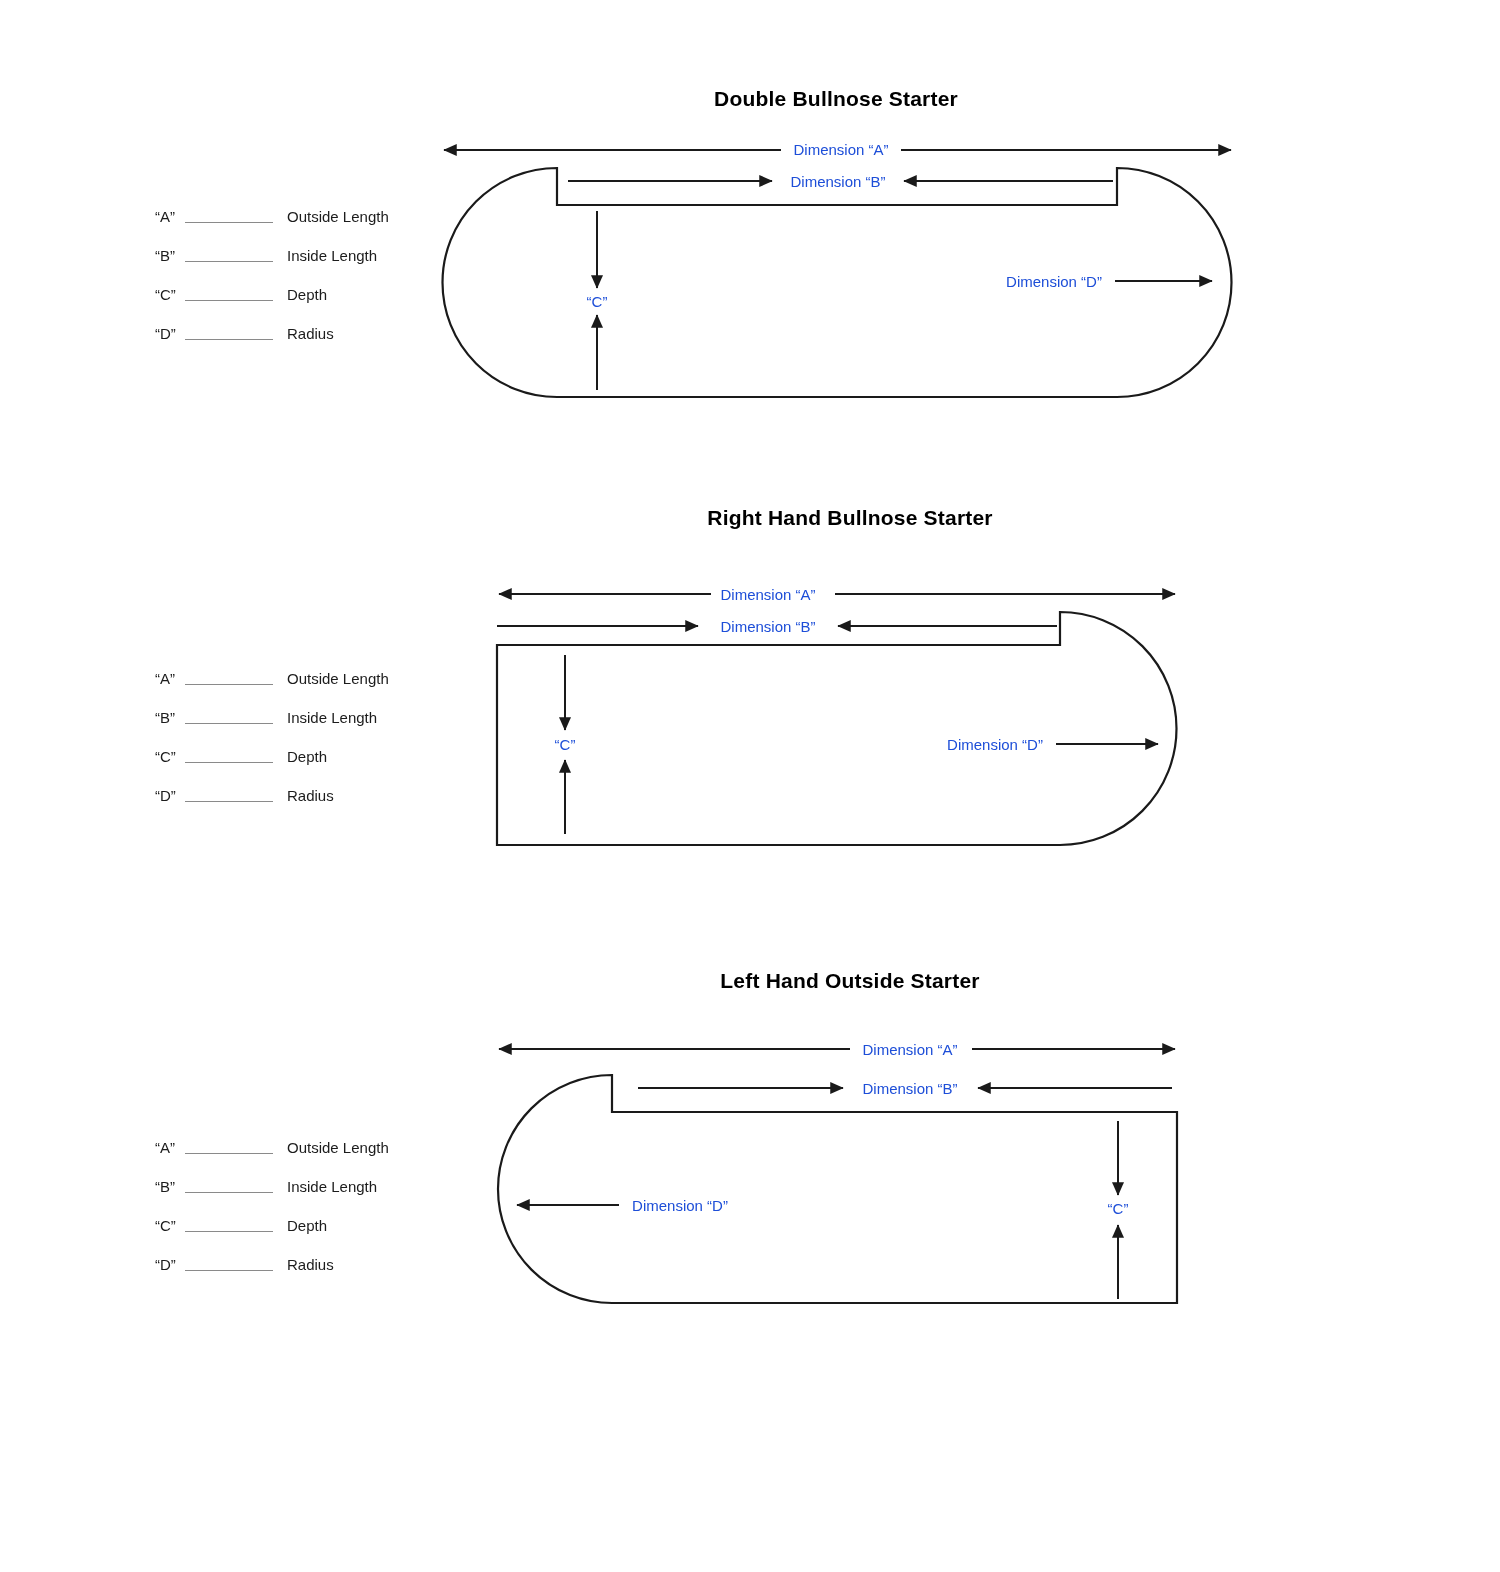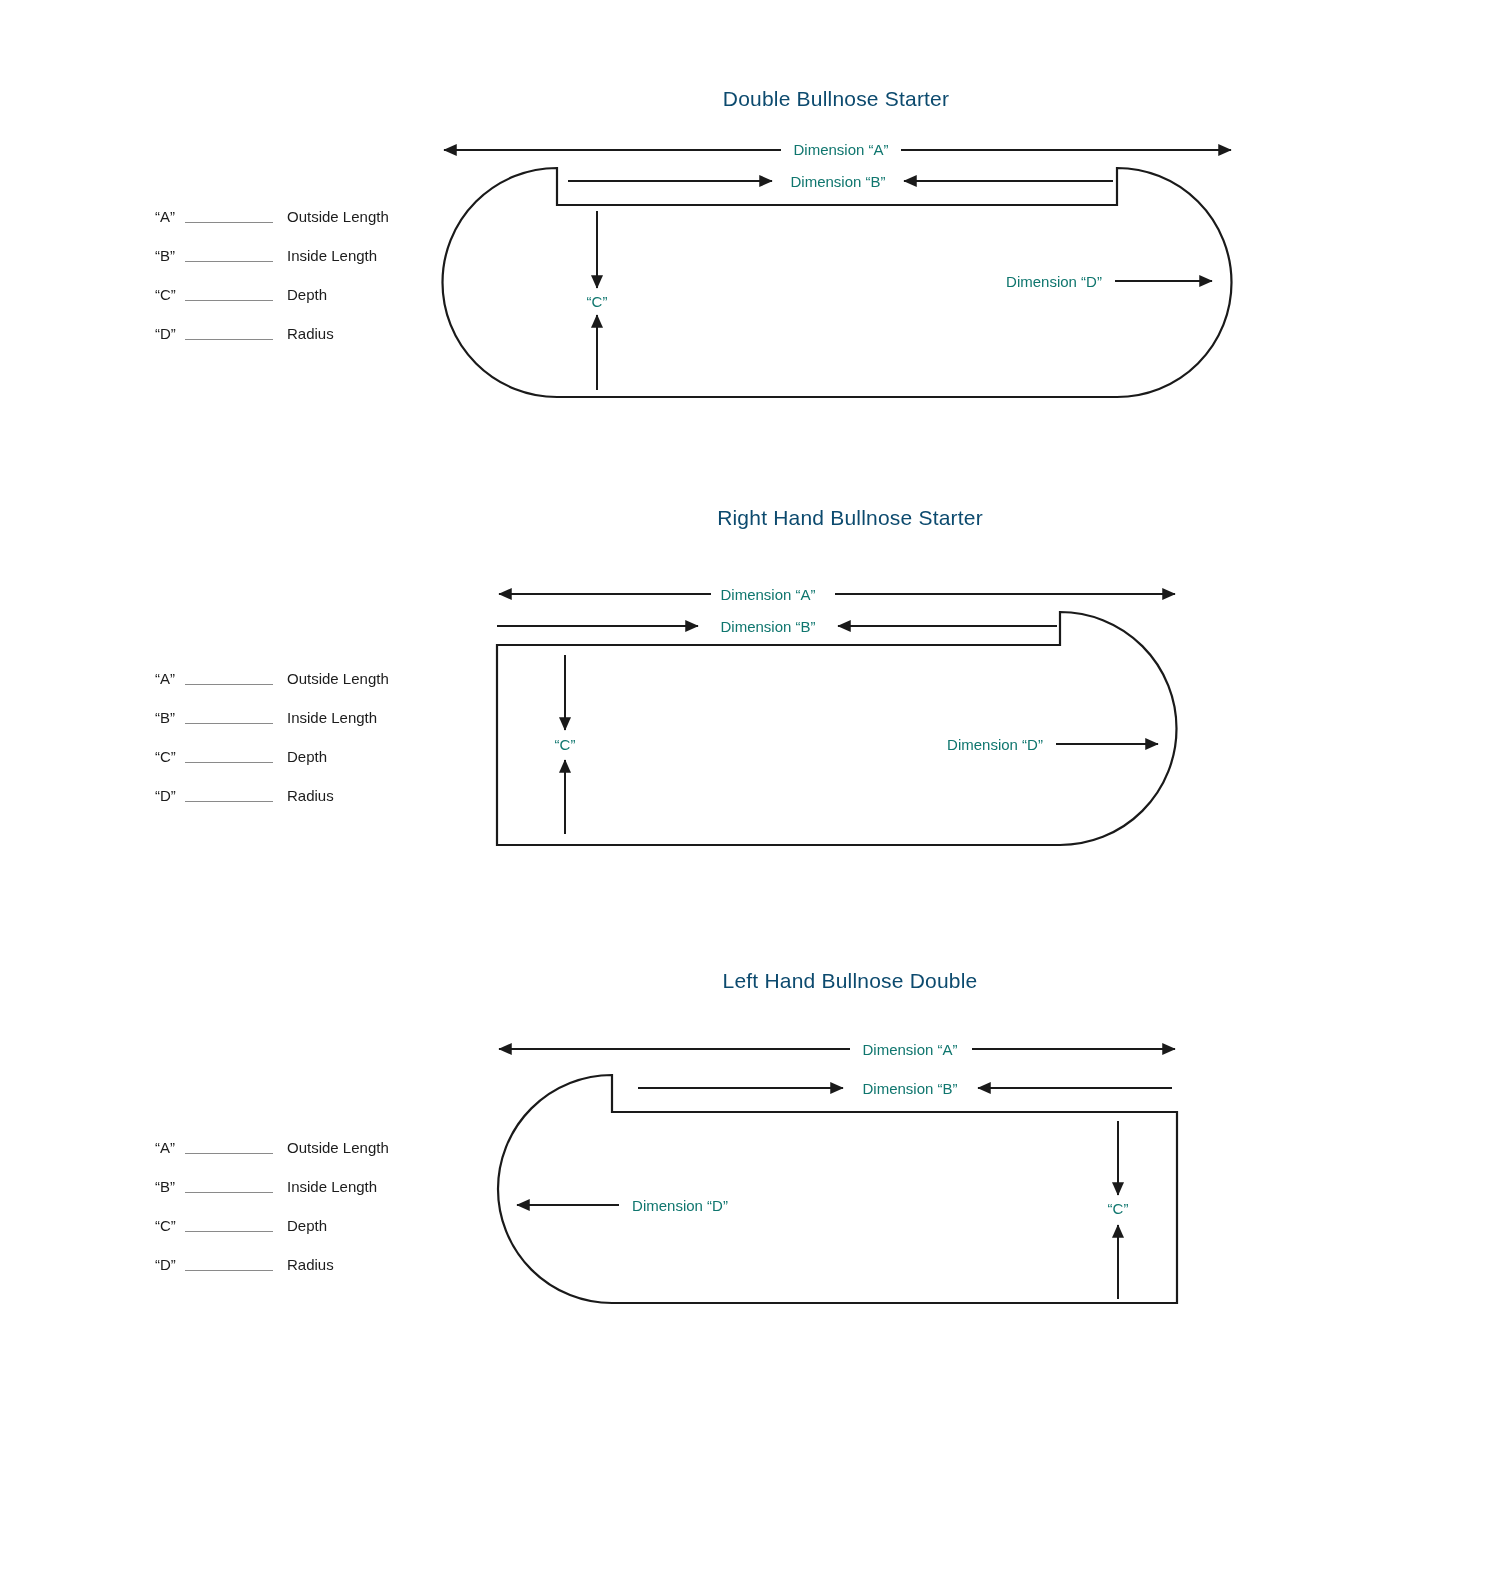--- a/index.html
+++ b/index.html
@@ -6,22 +6,22 @@
   html,body { background:#ffffff; }
   body {
     width:1500px; height:1572px; position:relative; overflow:hidden;
     font-family:"Liberation Sans", sans-serif;
     color:var(--ink,#1a1a1a);
   }
   svg.layer { position:absolute; left:0; top:0; }
   .outline { fill:none; stroke:var(--ink,#1a1a1a); stroke-width:2.2; stroke-linejoin:miter; }
   .dimline { stroke:var(--ink,#1a1a1a); stroke-width:2; }
   .abs { position:absolute; white-space:nowrap; transform:translate(-50%,-50%); }
-  .title { font-weight:400; font-size:21px; letter-spacing:.2px; color:#0c4a6e; }
-  .dim-label { font-size:15px; color:#0f766e; }
+  .title { font-weight:700; font-size:21px; letter-spacing:.2px; color:#000000; }
+  .dim-label { font-size:15px; color:#1d4ed8; }
   .form-block { position:absolute; left:155px; }
   .form-row { display:flex; align-items:flex-end; height:22px; margin-bottom:17px; font-size:15px; color:#1c1c1c; }
   .fkey { width:30px; }
   .fblank { width:88px; height:16px; border-bottom:1px solid #8a8a8a; margin:0 14px 2px 0; }
 </style>
 </head>
 <body>
 
 <div>
 
@@ -132,21 +132,21 @@
       <span class="fblank"></span>
       <span class="fdesc">Depth</span>
     </div>
     <div class="form-row">
       <span class="fkey">“D”</span>
       <span class="fblank"></span>
       <span class="fdesc">Radius</span>
     </div>
   </div>
 
-  <div class="abs title" style="left:850px;top:981px">Left Hand Bullnose Double</div>
+  <div class="abs title" style="left:850px;top:981px">Left Hand Outside Starter</div>
   <div class="abs dim-label" style="left:910px;top:1049px">Dimension “A”</div>
   <div class="abs dim-label" style="left:910px;top:1088px">Dimension “B”</div>
   <div class="abs dim-label" style="left:1118px;top:1208px">“C”</div>
   <div class="abs dim-label" style="left:680px;top:1205px">Dimension “D”</div>
 
   <div class="form-block" style="top:1134px">
     <div class="form-row">
       <span class="fkey">“A”</span>
       <span class="fblank"></span>
       <span class="fdesc">Outside Length</span>

